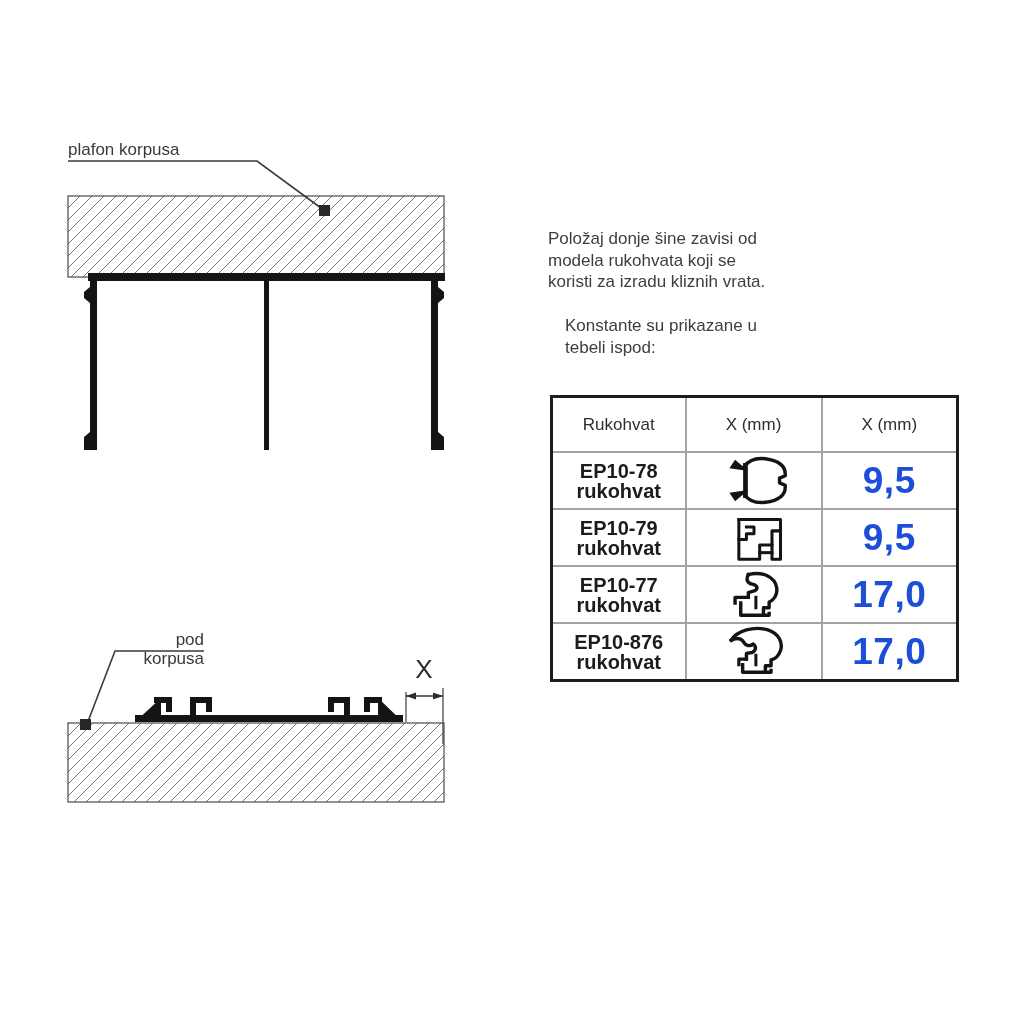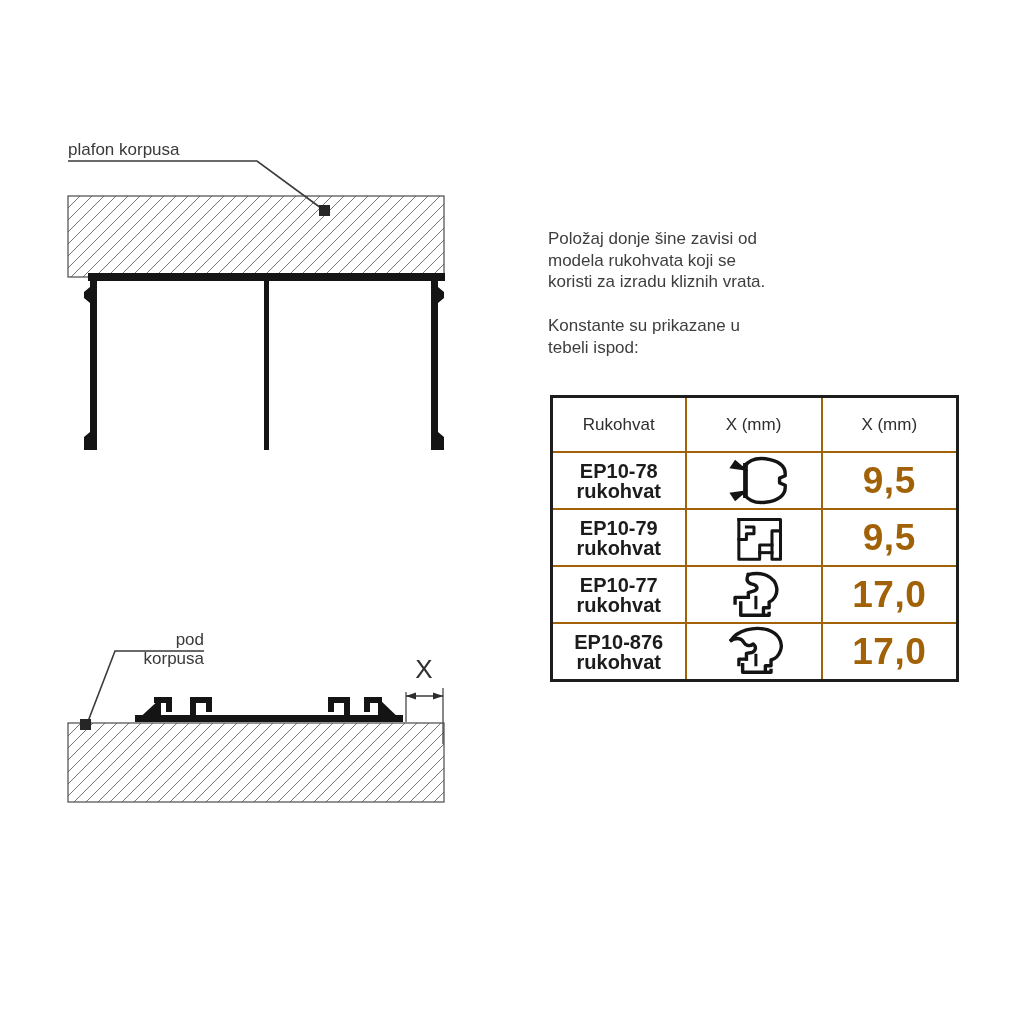--- a/index.html
+++ b/index.html
@@ -7,33 +7,33 @@
     position:relative;width:1024px;height:1024px;background:#ffffff;overflow:hidden;
     font-family:"Liberation Sans","DejaVu Sans",sans-serif;
   }
   svg.drawings{position:absolute;left:0;top:0;}
   .lbl{position:absolute;color:#3a3a3a;font-size:17px;line-height:19px;white-space:nowrap;}
   .plafon-label{left:68px;top:140px;}
   .pod-label{left:96px;top:610px;width:108px;text-align:right;white-space:normal;margin-top:20px;}
   .x-dim-label{left:404px;top:660px;width:40px;text-align:center;font-size:26px;color:#2f2f2f;}
   .desc{position:absolute;left:548px;color:#3e3e3e;font-size:17px;line-height:21.5px;}
   .desc-1{top:228px;}
-  .desc-2{top:315px;}
+  .desc-2{top:315px;margin-left:17px;}
   table.ctable{
     position:absolute;left:550px;top:395px;border-collapse:collapse;table-layout:fixed;
     border:3px solid #1d1d1d;color:#1e1e1e;
   }
   table.ctable th,table.ctable td{
-    border:2px solid #a16207;text-align:center;vertical-align:middle;padding:0;
+    border:2px solid #a3a3a3;text-align:center;vertical-align:middle;padding:0;
     height:55px;background:#ffffff;
   }
   table.ctable th{font-weight:normal;font-size:17px;color:#2e2e2e;height:53px;}
   col.c1{width:134px;}col.c2{width:136px;}col.c3{width:136px;}
   .model-line1,.model-line2{font-weight:bold;font-size:20px;line-height:20px;color:#1c1c1c;}
-  .cell-value{font-weight:bold;font-size:37px;color:#a16207;letter-spacing:0.5px;}
+  .cell-value{font-weight:bold;font-size:37px;color:#1d4ed8;letter-spacing:0.5px;}
   .picon{display:inline-block;width:80px;height:53px;vertical-align:middle;}
 </style>
 </head>
 <body>
 
 <div class="canvas">
 
   <svg class="drawings" width="1024" height="1024" viewBox="0 0 1024 1024">
     <defs>
       <pattern id="hatch" patternUnits="userSpaceOnUse" width="12" height="12">

